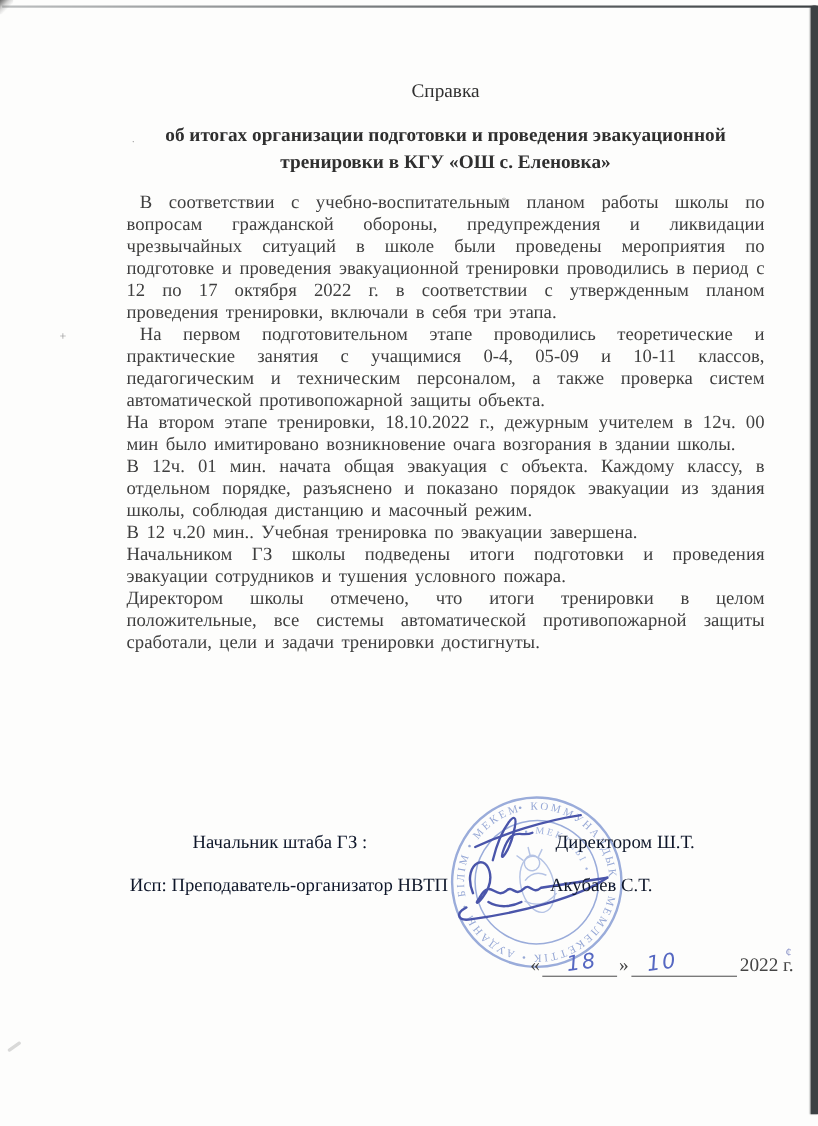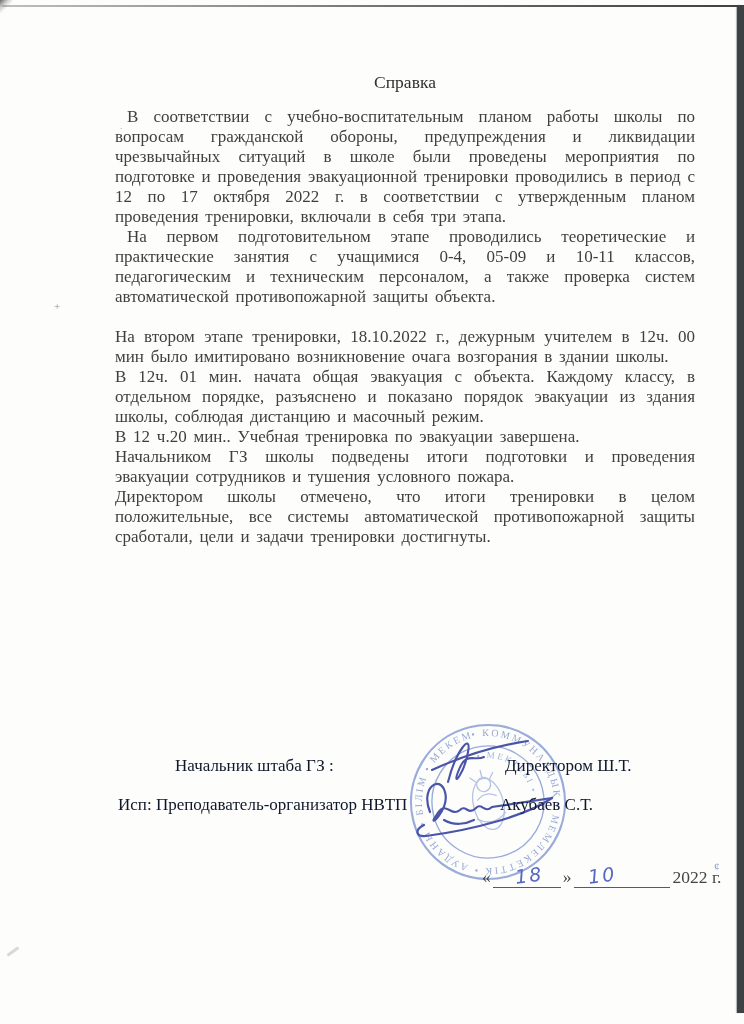--- a/index.html
+++ b/index.html
@@ -22,21 +22,21 @@
     background:rgba(150,150,150,.35); transform:rotate(-35deg); border-radius:2px; }
 
   
   .content { position:absolute; left:115px; top:72px; width:580px; }
   .doc-title { text-align:center; font-weight:normal; font-size:17.5px; color:#2f2f2f; margin:0; }
   .doc-subtitle { margin:17px 0 0 0; text-align:center; font-weight:bold; font-size:17.5px;
     line-height:25px; color:#2f2f2f; }
   .paras { margin-top:14px; font-size:17px; line-height:20px; text-align:justify; }
   .paras p { margin:0; word-spacing:2.5px; }
   .paras p.indent { text-indent:12px; }
-  .paras p.gap { margin-top:20px; }
+  .paras p.gap { }
 
   
   .sig-text { position:absolute; font-size:17px; white-space:nowrap; color:#0f172a; }
   #sig-label-1 { left:175px; top:756px; }
   #sig-name-1  { left:505px; top:756px; }
   #sig-label-2 { left:118px; top:795px; }
   #sig-name-2  { left:500px; top:795px; }
 
   .stamp { position:absolute; left:406px; top:720px; width:164px; height:164px; opacity:.8;
     transform:rotate(-14deg); }
@@ -66,20 +66,24 @@
   <div class="edge-right"></div>
   <div class="corner-tl"></div>
   <div class="speck" style="left:456px; top:178px;">*</div>
   <div class="speck" style="left:54px; top:302px; font-size:11px;">+</div>
   <div class="speck" style="left:120px; top:122px;">.</div>
   <div class="speck blue" style="left:714px; top:862px; font-size:11px;">¢</div>
   <div class="smudge-bl"></div>
 
   <div class="content">
     <p class="doc-title">Справка</p>
+    <div class="doc-subtitle">
+      <div>об итогах организации подготовки и проведения эвакуационной</div>
+      <div>тренировки в КГУ «ОШ с. Еленовка»</div>
+    </div>
     <div class="paras" id="paragraphs">
         <p class="indent ">В соответствии с учебно-воспитательным планом работы школы по вопросам гражданской обороны, предупреждения и ликвидации чрезвычайных ситуаций в школе были проведены мероприятия по подготовке и проведения эвакуационной тренировки проводились в период с 12 по 17 октября 2022 г. в соответствии с утвержденным планом проведения тренировки, включали в себя три этапа.</p>
         <p class="indent ">На первом подготовительном этапе проводились теоретические и практические занятия с учащимися 0-4, 05-09 и 10-11 классов, педагогическим и техническим персоналом, а также проверка систем автоматической противопожарной защиты объекта.</p>
         <p class="gap">На втором этапе тренировки, 18.10.2022 г., дежурным учителем в 12ч. 00 мин было имитировано возникновение очага возгорания в здании школы.</p>
         <p class="">В 12ч. 01 мин. начата общая эвакуация с объекта. Каждому классу, в отдельном порядке, разъяснено и показано порядок эвакуации из здания школы, соблюдая дистанцию и масочный режим.</p>
         <p class="">В 12 ч.20 мин.. Учебная тренировка по эвакуации завершена.</p>
         <p class="">Начальником ГЗ школы подведены итоги подготовки и проведения эвакуации сотрудников и тушения условного пожара.</p>
         <p class="">Директором школы отмечено, что итоги тренировки в целом положительные, все системы автоматической противопожарной защиты сработали, цели и задачи тренировки достигнуты.</p>
       </div>
   </div>

